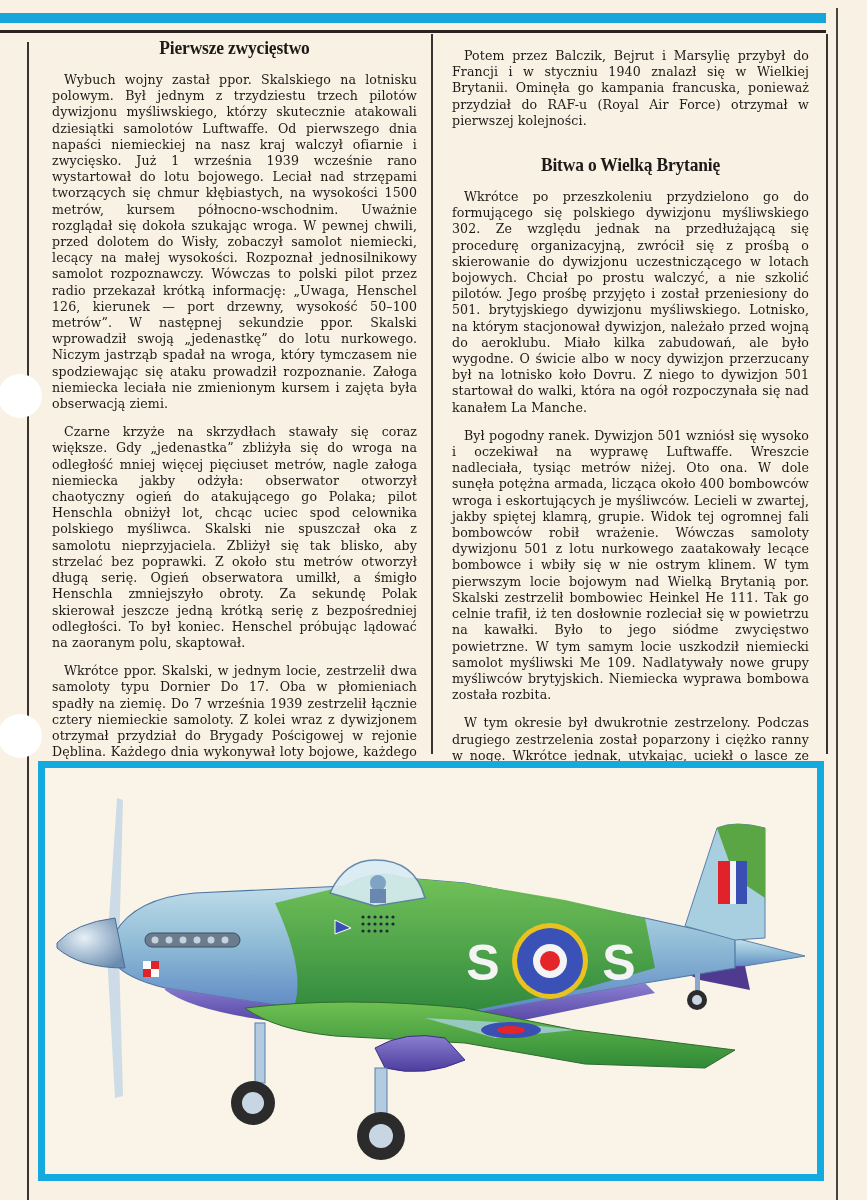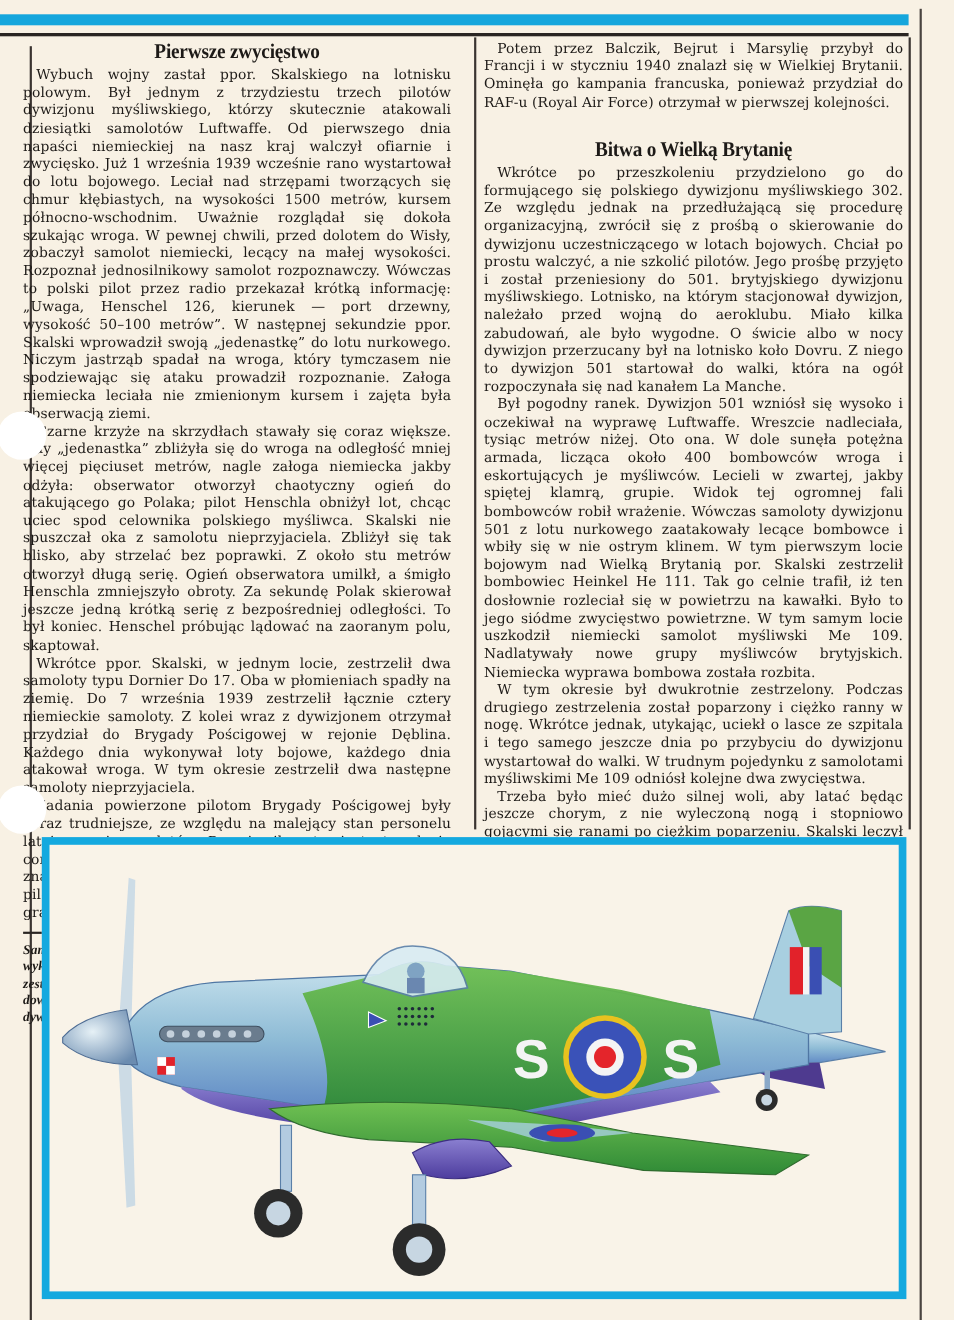--- a/index.html
+++ b/index.html
@@ -30,23 +30,23 @@
     background: #3a3430;
   }
   .col-right-border {
     position: absolute; left: 826px; top: 34px; width: 2px; height: 720px;
     background: #3a3430;
   }
   .column {
     position: absolute; top: 36px; font-size: 12.6px; line-height: 16.2px;
     text-align: justify; letter-spacing: 0.1px;
   }
-  .column.left { left: 21px; width: 389px; }
+  .column.left { left: 40px; width: 389px; }
   .column.right { left: 440px; width: 381px; }
-  .column p { margin: 0; text-indent: 12px; }
+  .column p { margin: 12px; text-indent: 12px; }
   .column h2 {
     font-family: "Liberation Serif", serif; font-weight: bold;
     font-size: 19px; line-height: 24px; text-align: center; margin: 0 0 0 0;
     letter-spacing: -0.2px; transform: scaleX(0.92);
   }
   .column.right h2 { margin-top: 24px; }
   .caption-rule {
     height: 2px; background: #2a2522; margin: 9px 0 7px 0;
   }
   .caption {

